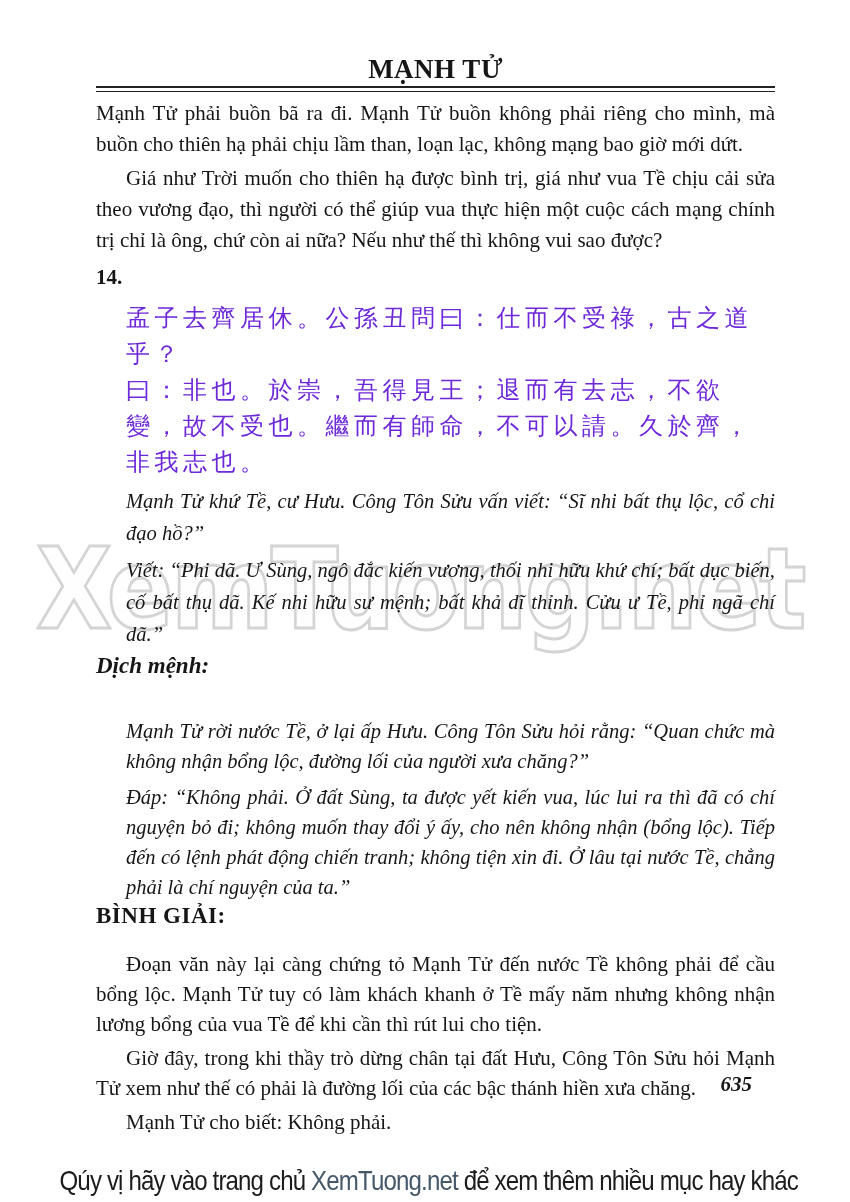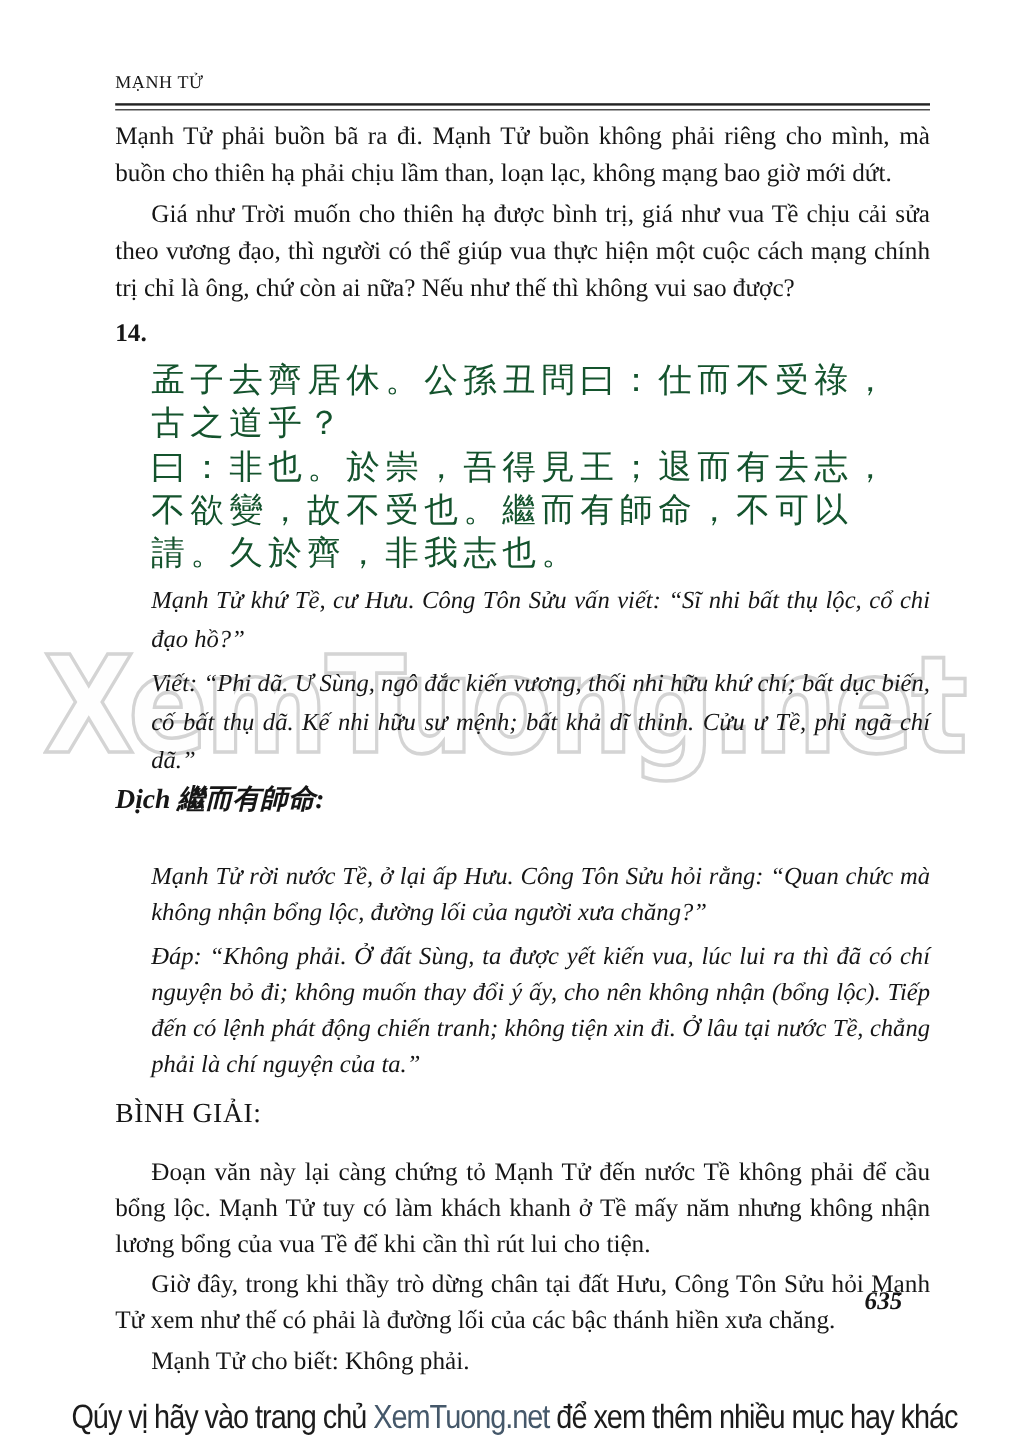--- a/index.html
+++ b/index.html
@@ -28,23 +28,23 @@
     transform-origin:left center;
     user-select:none;
   }
   .content{
     position:absolute;
     left:96px;top:56px;
     width:679px;
     z-index:1;
   }
   .running-head{
-    text-align:left;
-    font-weight:normal;
-    font-size:15px;
+    text-align:center;
+    font-weight:bold;
+    font-size:27px;
     line-height:26px;
     letter-spacing:0.5px;
   }
   .header-rule{
     margin-top:4px;
     height:3px;
     border-top:2.5px solid #222;
     border-bottom:1.5px solid #222;
   }
   p{margin:0;}
@@ -56,24 +56,24 @@
   .indent{text-indent:30px;}
   .mt3{margin-top:3px;}
   .section-number{
     font-weight:bold;
     font-size:21px;
     line-height:26px;
     margin-top:8px;
   }
   .chinese{
     margin-left:30px;
-    font-size:28px;
+    font-size:24px;
     line-height:36px;
     letter-spacing:4.5px;
-    color:#14532d;
+    color:#6d28d9;
   }
   .chinese.first{margin-top:10px;}
   .phonetic{
     margin-left:30px;
     font-style:italic;
     font-size:20.5px;
     line-height:32px;
     text-align:justify;
   }
   .phonetic.mt{margin-top:5px;}
@@ -87,24 +87,24 @@
   .trans-par{
     margin-left:30px;
     font-style:italic;
     font-size:20.5px;
     line-height:30px;
     text-align:justify;
     margin-top:36px;
   }
   .trans-par.mt{margin-top:6px;}
   .commentary-heading{
-    font-weight:normal;
+    font-weight:bold;
     font-size:23px;
     line-height:28px;
-    margin-top:12px;
+    margin-top:0;
     letter-spacing:0.5px;
   }
   .comm-par{
     font-size:21px;
     line-height:30px;
     text-align:justify;
     text-indent:30px;
   }
   .comm-par.first{margin-top:6px;}
   .comm-par.mt{margin-top:4px;}
@@ -148,21 +148,21 @@
     <p class="body-par indent mt3">Giá như Trời muốn cho thiên hạ được bình trị, giá như vua Tề chịu cải sửa theo vương đạo, thì người có thể giúp vua thực hiện một cuộc cách mạng chính trị chỉ là ông, chứ còn ai nữa? Nếu như thế thì không vui sao được?</p>
 
     <p class="section-number">14.</p>
 
     <p class="chinese first">孟子去齊居休。公孫丑問曰：仕而不受祿，古之道乎？</p>
     <p class="chinese">曰：非也。於崇，吾得見王；退而有去志，不欲變，故不受也。繼而有師命，不可以請。久於齊，非我志也。</p>
 
     <p class="phonetic mt">Mạnh Tử khứ Tề, cư Hưu. Công Tôn Sửu vấn viết: “Sĩ nhi bất thụ lộc, cổ chi đạo hồ?”</p>
     <p class="phonetic mt">Viết: “Phi dã. Ư Sùng, ngô đắc kiến vương, thối nhi hữu khứ chí; bất dục biến, cố bất thụ dã. Kế nhi hữu sư mệnh; bất khả dĩ thỉnh. Cửu ư Tề, phỉ ngã chí dã.”</p>
 
-    <h3 class="translation-heading">Dịch 繼而有師命:</h3>
+    <h3 class="translation-heading">Dịch mệnh:</h3>
 
     <p class="trans-par">Mạnh Tử rời nước Tề, ở lại ấp Hưu. Công Tôn Sửu hỏi rằng: “Quan chức mà không nhận bổng lộc, đường lối của người xưa chăng?”</p>
     <p class="trans-par mt">Đáp: “Không phải. Ở đất Sùng, ta được yết kiến vua, lúc lui ra thì đã có chí nguyện bỏ đi; không muốn thay đổi ý ấy, cho nên không nhận (bổng lộc). Tiếp đến có lệnh phát động chiến tranh; không tiện xin đi. Ở lâu tại nước Tề, chẳng phải là chí nguyện của ta.”</p>
 
     <h2 class="commentary-heading">BÌNH GIẢI:</h2>
 
     <p class="comm-par first">Đoạn văn này lại càng chứng tỏ Mạnh Tử đến nước Tề không phải để cầu bổng lộc. Mạnh Tử tuy có làm khách khanh ở Tề mấy năm nhưng không nhận lương bổng của vua Tề để khi cần thì rút lui cho tiện.</p>
     <p class="comm-par mt">Giờ đây, trong khi thầy trò dừng chân tại đất Hưu, Công Tôn Sửu hỏi Mạnh Tử xem như thế có phải là đường lối của các bậc thánh hiền xưa chăng.</p>
     <p class="comm-par mt">Mạnh Tử cho biết: Không phải.</p>
 

